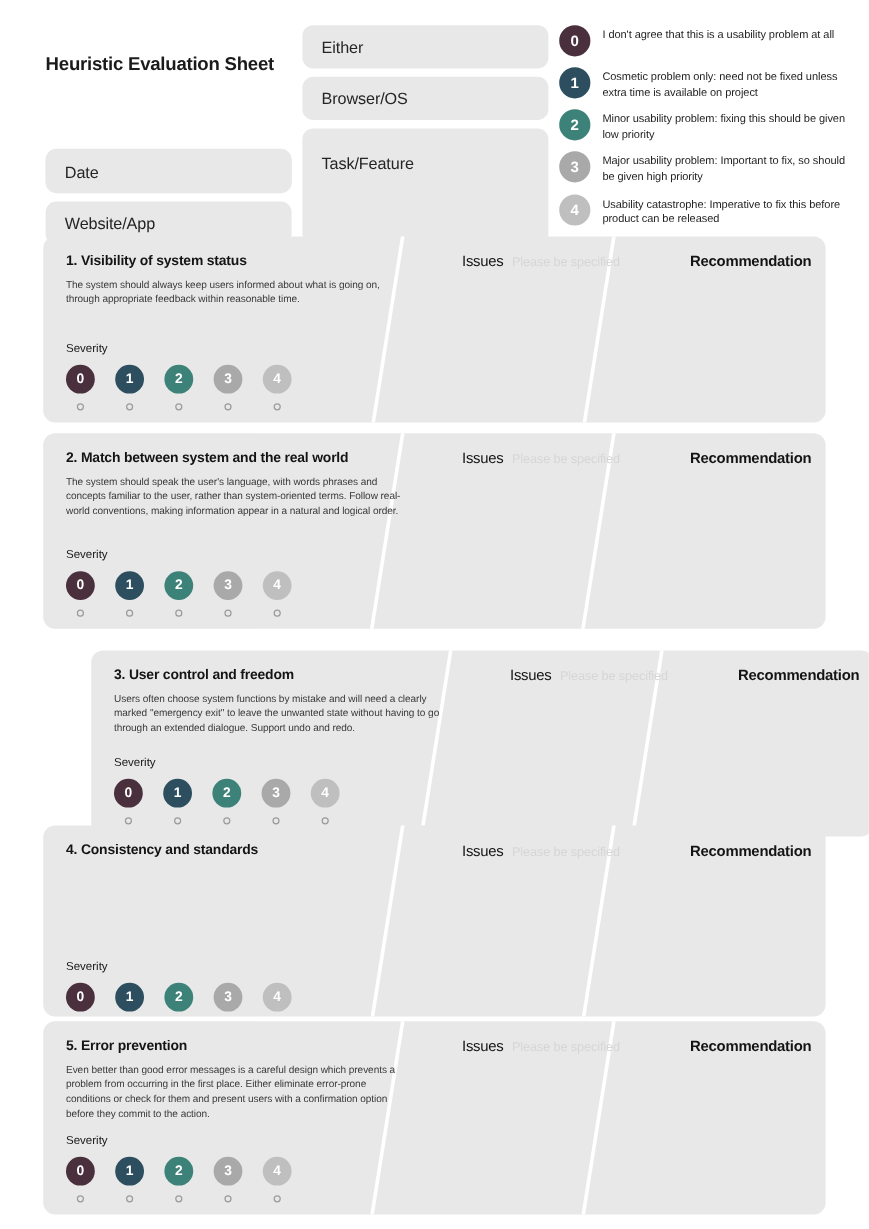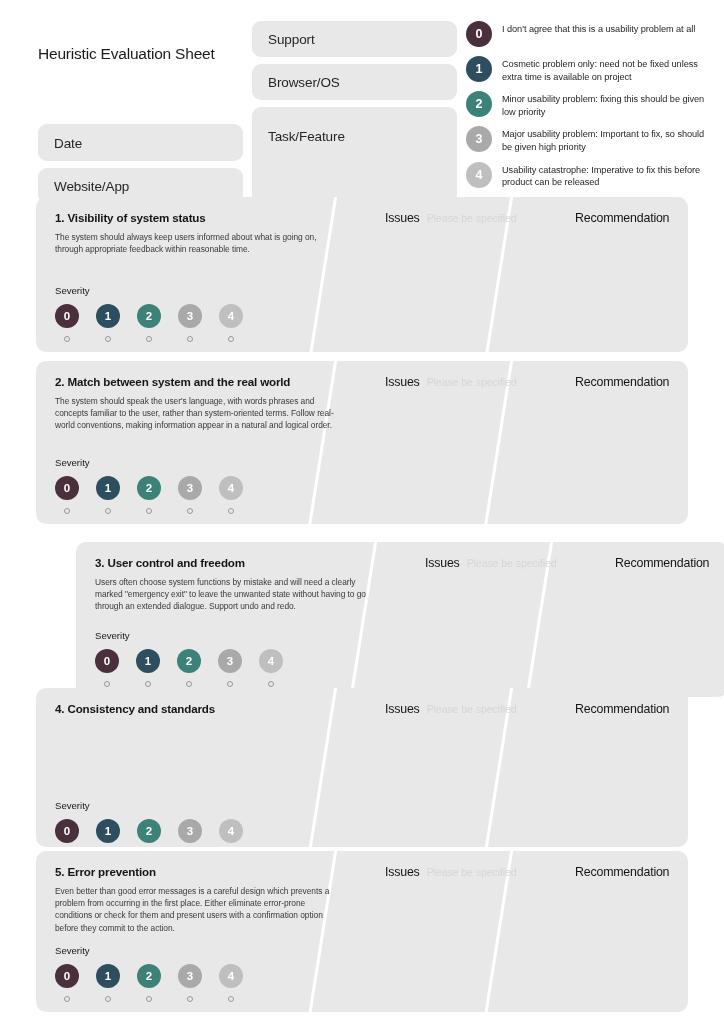--- a/index.html
+++ b/index.html
@@ -26,21 +26,21 @@
     left: 0;
     width: 724px;
     height: 170px;
   }
 
   .sheet-title {
     position: absolute;
     left: 38px;
     top: 27px;
     font-size: 15.5px;
-    font-weight: normal;
+    font-weight: bold;
     color: #1b1b1b;
     letter-spacing: -0.2px;
     white-space: nowrap;
   }
 
   .field {
     position: absolute;
     background: #e8e8e8;
     border-radius: 9px;
     display: flex;
@@ -180,21 +180,21 @@
   }
 
   .col-header {
     position: absolute;
     top: 14px;
     display: flex;
     align-items: baseline;
     white-space: nowrap;
   }
   .col-issues { left: 349px; text-align: center; }
-  .col-reco   { left: 539px; }
+  .col-reco   { left: 539px; font-weight: bold; }
 
   .col-title {
     font-size: 12.4px;
     color: #141414;
     letter-spacing: -0.2px;
   }
   .col-hint {
     font-size: 10.6px;
     color: #d6d6d6;
     margin-left: 7px;
@@ -214,21 +214,21 @@
       <span class="field-label">Evaluator</span>
     </div>
     <div class="field field-date">
       <span class="field-label">Date</span>
     </div>
     <div class="field field-website">
       <span class="field-label">Website/App</span>
     </div>
 
     <div class="field field-device">
-      <span class="field-label">Support</span>
+      <span class="field-label">Either</span>
     </div>
     <div class="field field-browser">
       <span class="field-label">Browser/OS</span>
     </div>
     <div class="field field-task">
       <span class="field-label">Task/Feature</span>
     </div>
 
     <div class="legend">
 

